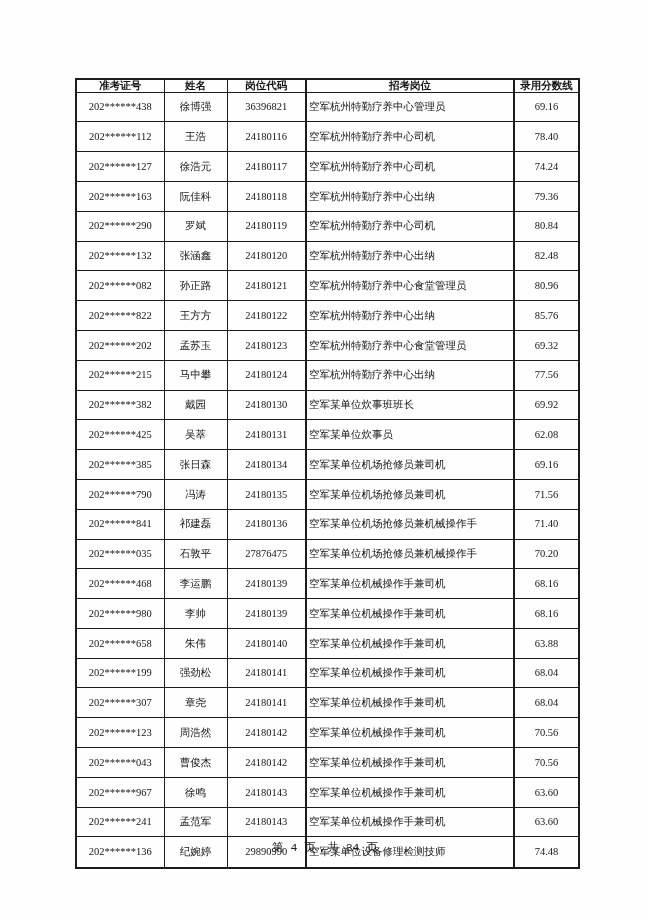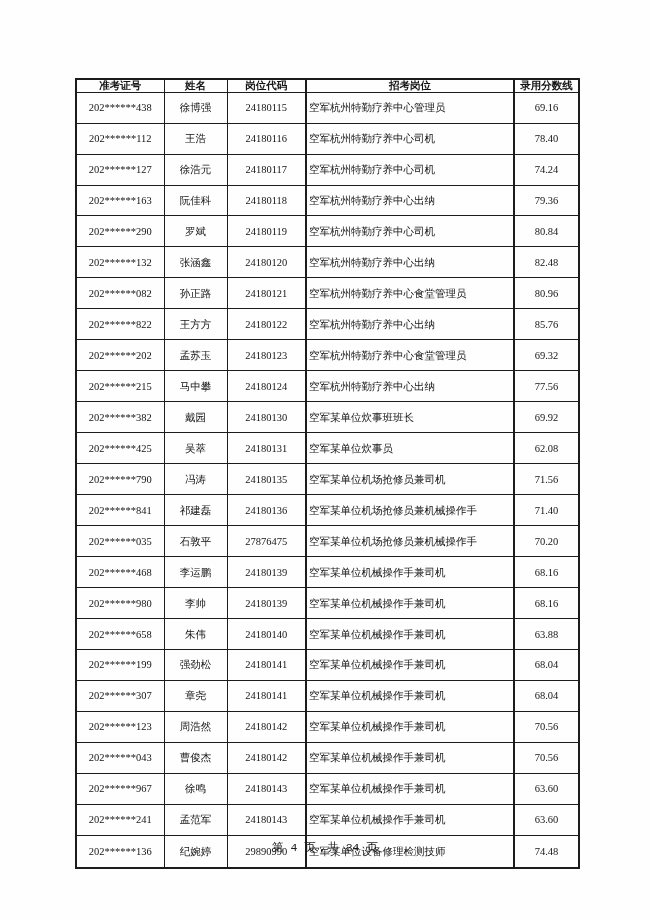--- a/index.html
+++ b/index.html
@@ -86,21 +86,21 @@
         <th>姓名</th>
         <th>岗位代码</th>
         <th class="pos" style="text-align:center;">招考岗位</th>
         <th>录用分数线</th>
       </tr>
     </thead>
     <tbody>
         <tr>
           <td class="num">202******438</td>
           <td>徐博强</td>
-          <td class="num">24180115</td>
+          <td class="num">36396821</td>
           <td class="pos">空军杭州特勤疗养中心管理员</td>
           <td class="num">69.16</td>
         </tr>
         <tr>
           <td class="num">202******112</td>
           <td>王浩</td>
           <td class="num">24180116</td>
           <td class="pos">空军杭州特勤疗养中心司机</td>
           <td class="num">78.40</td>
         </tr>
@@ -168,20 +168,27 @@
           <td class="num">69.92</td>
         </tr>
         <tr>
           <td class="num">202******425</td>
           <td>吴萃</td>
           <td class="num">24180131</td>
           <td class="pos">空军某单位炊事员</td>
           <td class="num">62.08</td>
         </tr>
         <tr>
+          <td class="num">202******385</td>
+          <td>张日森</td>
+          <td class="num">24180134</td>
+          <td class="pos">空军某单位机场抢修员兼司机</td>
+          <td class="num">69.16</td>
+        </tr>
+        <tr>
           <td class="num">202******790</td>
           <td>冯涛</td>
           <td class="num">24180135</td>
           <td class="pos">空军某单位机场抢修员兼司机</td>
           <td class="num">71.56</td>
         </tr>
         <tr>
           <td class="num">202******841</td>
           <td>祁建磊</td>
           <td class="num">24180136</td>

